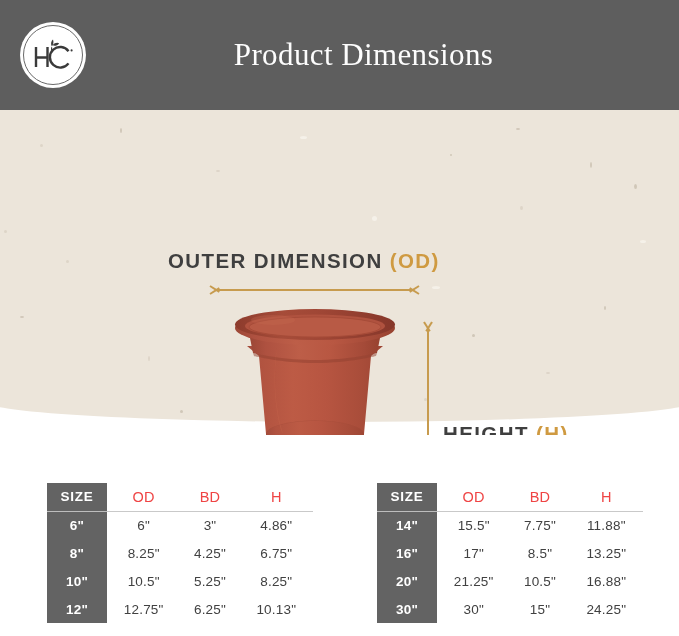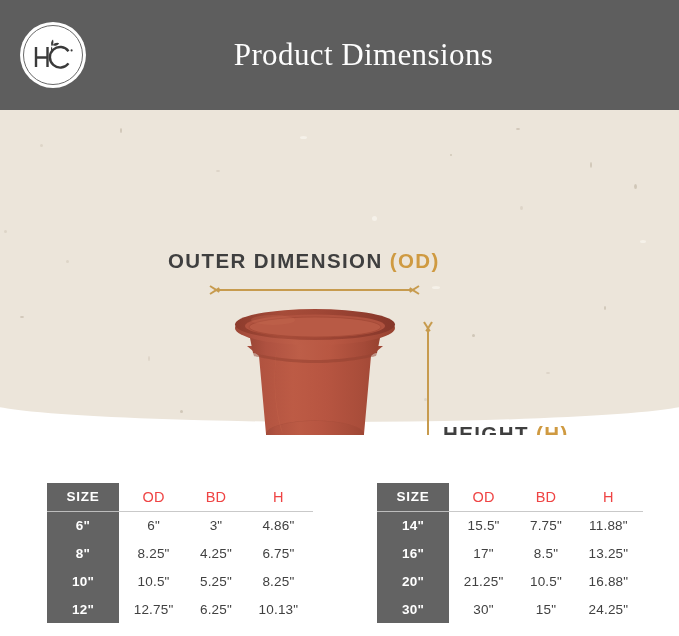--- a/index.html
+++ b/index.html
@@ -135,21 +135,21 @@
 
   .tbl th, .tbl td {
     text-align: center;
     height: 28px; vertical-align: middle;
     font-weight: 400;
     letter-spacing: .2px;
   }
   .tbl th { font-size: 14.5px; color: #ef4444; }
   .tbl .sizecol {
     background: #636363; color: #ffffff; font-weight: 700;
-    width: 72px;
+    width: 60px;
   }
   .tbl thead th.sizecol { font-size: 13.5px; letter-spacing: .8px; }
   .tbl thead th.meas { border-bottom: 1.5px solid #c9c9c9; }
   .tbl thead th.sizecol { border-bottom: 1.5px solid #bdbdbd; }
 </style>
 </head>
 <body>
 
 <div id="page">
 

